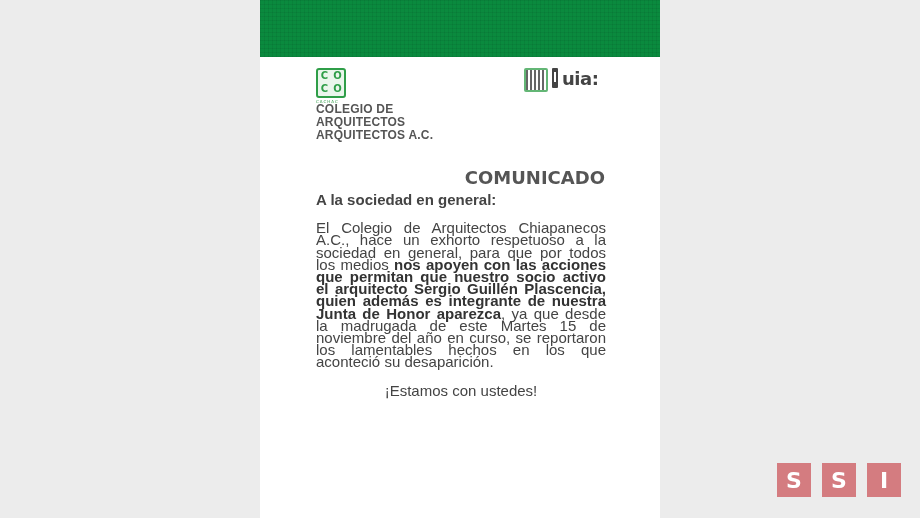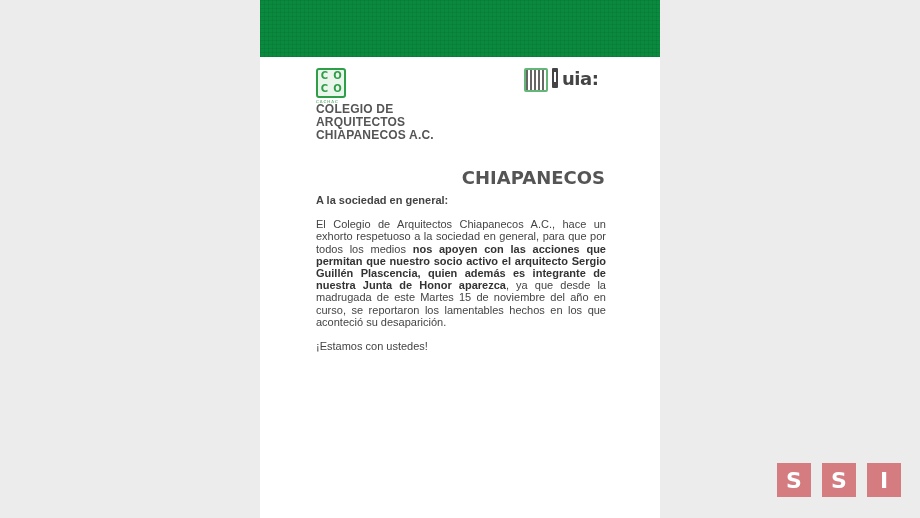--- a/index.html
+++ b/index.html
@@ -43,27 +43,27 @@
   }
   .tower { width:6px; height:20px; background:#444; border-radius:1px; position:relative; }
   .tower::after { content:""; position:absolute; left:2px; top:4px; width:2px; height:10px; background:#fff; }
   .uia { font-family:"DejaVu Sans", sans-serif; font-weight:bold; font-size:18px; color:#444; letter-spacing:-0.5px; }
   .title {
     position:absolute; right:55px; top:167px;
     font-family:"DejaVu Sans", sans-serif; font-weight:bold; font-size:18px; color:#555;
   }
   .content {
     position:absolute; left:56px; top:194px; width:290px;
-    font-family:"Liberation Sans", sans-serif; font-size:11px; line-height:12.2px; color:#444;
+    font-family:"Liberation Sans", sans-serif; font-size:15px; line-height:12.2px; color:#444;
     text-align:justify;
   }
   .greeting { font-weight:bold; margin:0 0 12px 0; }
-  .content p { margin:8px 0 12px 0; }
+  .content p { margin:16px 0 12px 0; }
   .b { font-weight:bold; color:#333; }
-  .center { }
+  .center { text-align:center; }
   .sign { font-weight:bold; color:#333; }
   .ssi { position:absolute; left:777px; top:463px; display:flex; gap:11px; }
   .ssi-box {
     width:34px; height:34px; background:#d47c80;
     color:#fff; font-family:"DejaVu Sans", sans-serif; font-weight:bold; font-size:22px;
     display:flex; align-items:center; justify-content:center;
   }
 </style>
 </head>
 <body>
@@ -77,30 +77,30 @@
       <span>O</span>
       <span>C</span>
       <span>O</span>
     </div>
     <div class="coco-caption">CACHAC</div>
   </div>
 
   <div class="org-name">
     <div>COLEGIO DE</div>
     <div>ARQUITECTOS</div>
-    <div>CHIAPANECOS A.C.</div>
+    <div>ARQUITECTOS A.C.</div>
   </div>
 
   <div class="logo-right">
     <div class="qr"></div>
     <div class="tower"></div>
     <span class="uia">uia:</span>
   </div>
 
-  <div class="title">CHIAPANECOS</div>
+  <div class="title">COMUNICADO</div>
 
   <div class="content">
     <div class="greeting">A la sociedad en general:</div>
     <p><span>El Colegio de Arquitectos Chiapanecos A.C., hace un exhorto respetuoso a la sociedad en general, para que por todos los medios </span><span class="b">nos apoyen con las acciones que permitan que nuestro socio activo el arquitecto Sergio Guillén Plascencia, quien además es integrante de nuestra Junta de Honor aparezca</span><span>, ya que desde la madrugada de este Martes 15 de noviembre del año en curso, se reportaron los lamentables hechos en los que aconteció su desaparición.</span></p>
     <p class="center">¡Estamos con ustedes!</p>
   </div>
 </div>
 
 <div class="ssi">
   <div class="ssi-box">S</div>

